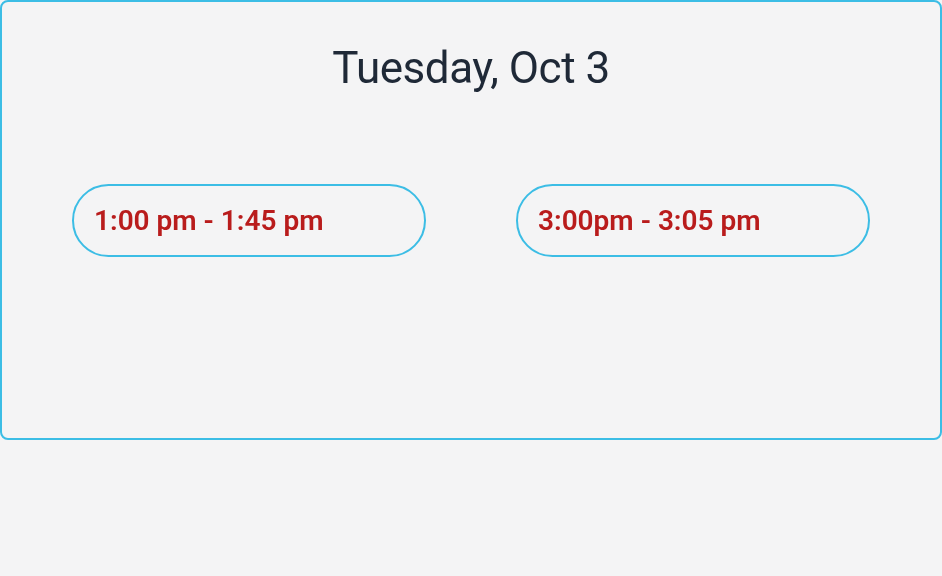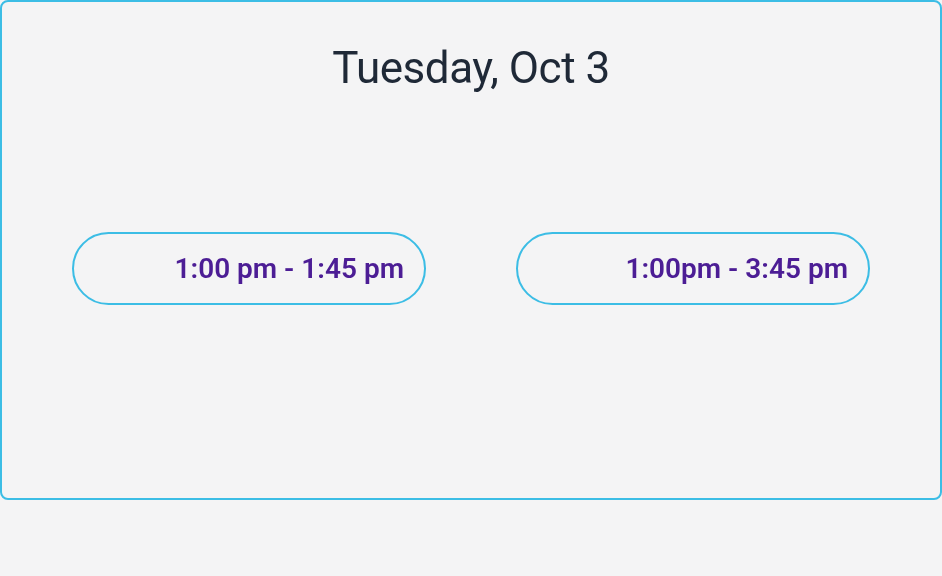--- a/index.html
+++ b/index.html
@@ -8,21 +8,21 @@
       box-sizing: border-box;
     }
     body {
       font-family: -apple-system, BlinkMacSystemFont, 'Segoe UI', Roboto, Helvetica, Arial, sans-serif;
       background: #f4f4f5;
       width: 942px;
       height: 576px;
     }
     .container {
       width: 942px;
-      height: 500px;
+      height: 440px;
       border: 2px solid #3cbde5;
       border-radius: 8px;
       background: #f4f4f5;
       padding: 40px 60px;
     }
     .title {
       text-align: center;
       font-size: 44px;
       font-weight: 400;
       color: #1f2937;
@@ -36,29 +36,28 @@
       row-gap: 40px;
       padding: 0 10px;
     }
     .slot-button {
       border: 2px solid #3cbde5;
       border-radius: 999px;
       background: transparent;
       padding: 18px 20px;
       font-size: 28px;
       font-weight: 600;
-      color: #4c1d95;
-      text-align: right;
+      color: #b91c1c;
+      text-align: left;
       cursor: pointer;
       font-family: inherit;
-      margin-top: 48px;
     }
   </style>
 </head>
 <body>
 
 <div class="container">
   <h1 class="title">Tuesday, Oct 3</h1>
   <div class="slots-grid">
     <button class="slot-button">1:00 pm - 1:45 pm</button>
-    <button class="slot-button">1:00pm - 3:45 pm</button>
+    <button class="slot-button">3:00pm - 3:05 pm</button>
   </div>
 </div>
 
 </body></html>

